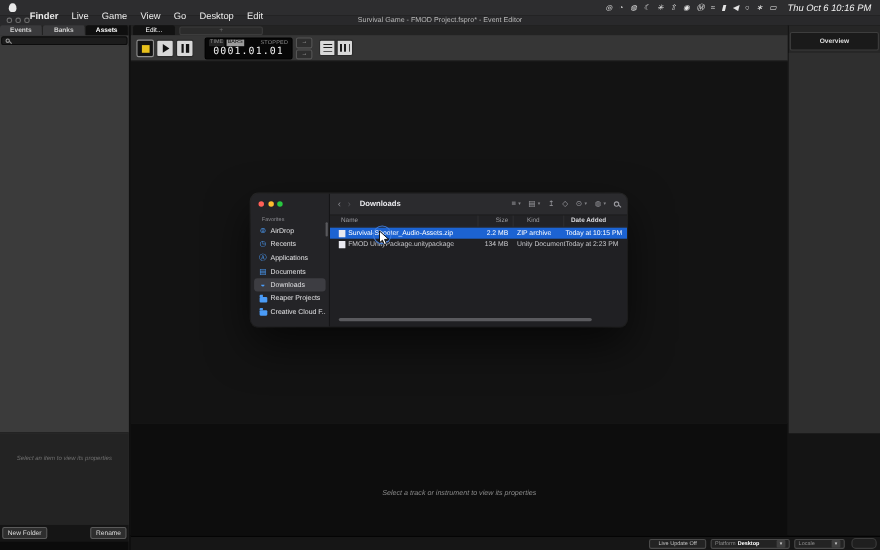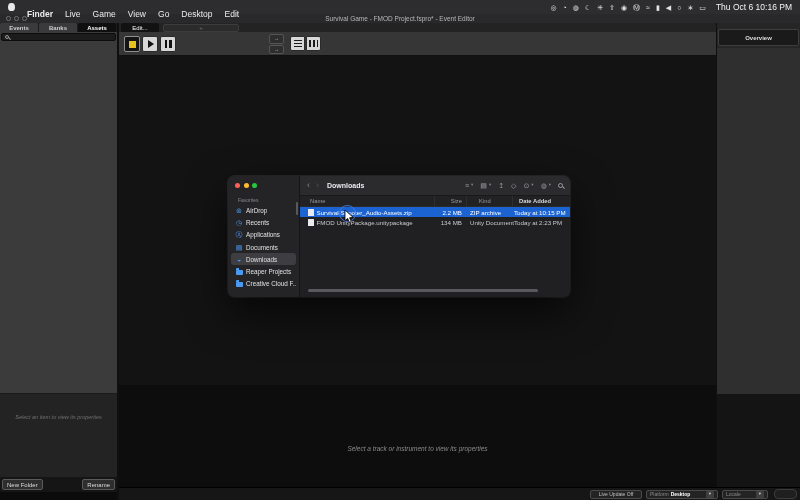--- a/index.html
+++ b/index.html
@@ -7,21 +7,21 @@
   .screen { position:relative; width:800px; height:500px; background:#0f0f0f;
             font-family:"Liberation Sans", sans-serif; overflow:hidden; }
   .tex { background-image:repeating-linear-gradient(115deg, rgba(255,255,255,.016) 0 1px, transparent 1px 6px); }
 
   
   .menubar { position:absolute; left:0; top:0; right:0; height:14px; background:#2d2d2f;
              display:flex; align-items:center; padding:0 8px; z-index:5; }
   .apple-dot { width:7px; height:8px; background:#e9e9e9; border-radius:45% 45% 50% 50% / 55% 55% 45% 45%; margin-right:6px; }
   .menu-item { font-size:8.5px; color:#ececec; padding:0 6px; line-height:14px; white-space:nowrap;margin-top:13px; }
   .menu-item.bold { font-weight:bold; }
-  .mb-right { margin-left:auto; display:flex; align-items:center; gap:6px; }
+  .mb-right { margin-left:auto; display:flex; align-items:center; gap:6px;font-style:italic; }
   .status-ic { font-size:7px; color:#e4e4e4; line-height:1; }
   .mb-clock { font-size:8.5px; color:#f2f2f2; margin-left:4px; white-space:nowrap; }
 
   
   .titlebar { position:absolute; left:0; top:14px; right:0; height:9px; background:#29292b;
               display:flex; align-items:center; justify-content:center; }
   .tl-dots { position:absolute; left:6px; top:2px; display:flex; gap:3.5px; }
   .tl-dot { width:4.5px; height:4.5px; border-radius:50%; border:1px solid #6f6f6f; }
   .tb-title { font-size:6.5px; color:#b8b8b8; white-space:nowrap; }
 
@@ -223,20 +223,28 @@
       </div>
       <div class="tbtn play">
         <span class="play-tri"></span>
       </div>
       <div class="tbtn pause">
         <span class="pause-bars">
             <i></i>
             <i></i>
           </span>
       </div>
+      <div class="timecode">
+        <div class="tc-top">
+          <span class="tc-chip time">TIME</span>
+          <span class="tc-chip bars">BARS</span>
+          <span class="tc-status">STOPPED</span>
+        </div>
+        <div class="tc-digits">0001.01.01</div>
+      </div>
       <div class="tc-arrows">
         <div class="tc-arrow">→</div>
         <div class="tc-arrow">→</div>
       </div>
       <div class="viewbtns">
         <div class="vbtn left">
           <span class="icon-hlines"></span>
         </div>
         <div class="vbtn right">
           <span class="icon-vbars"></span>

